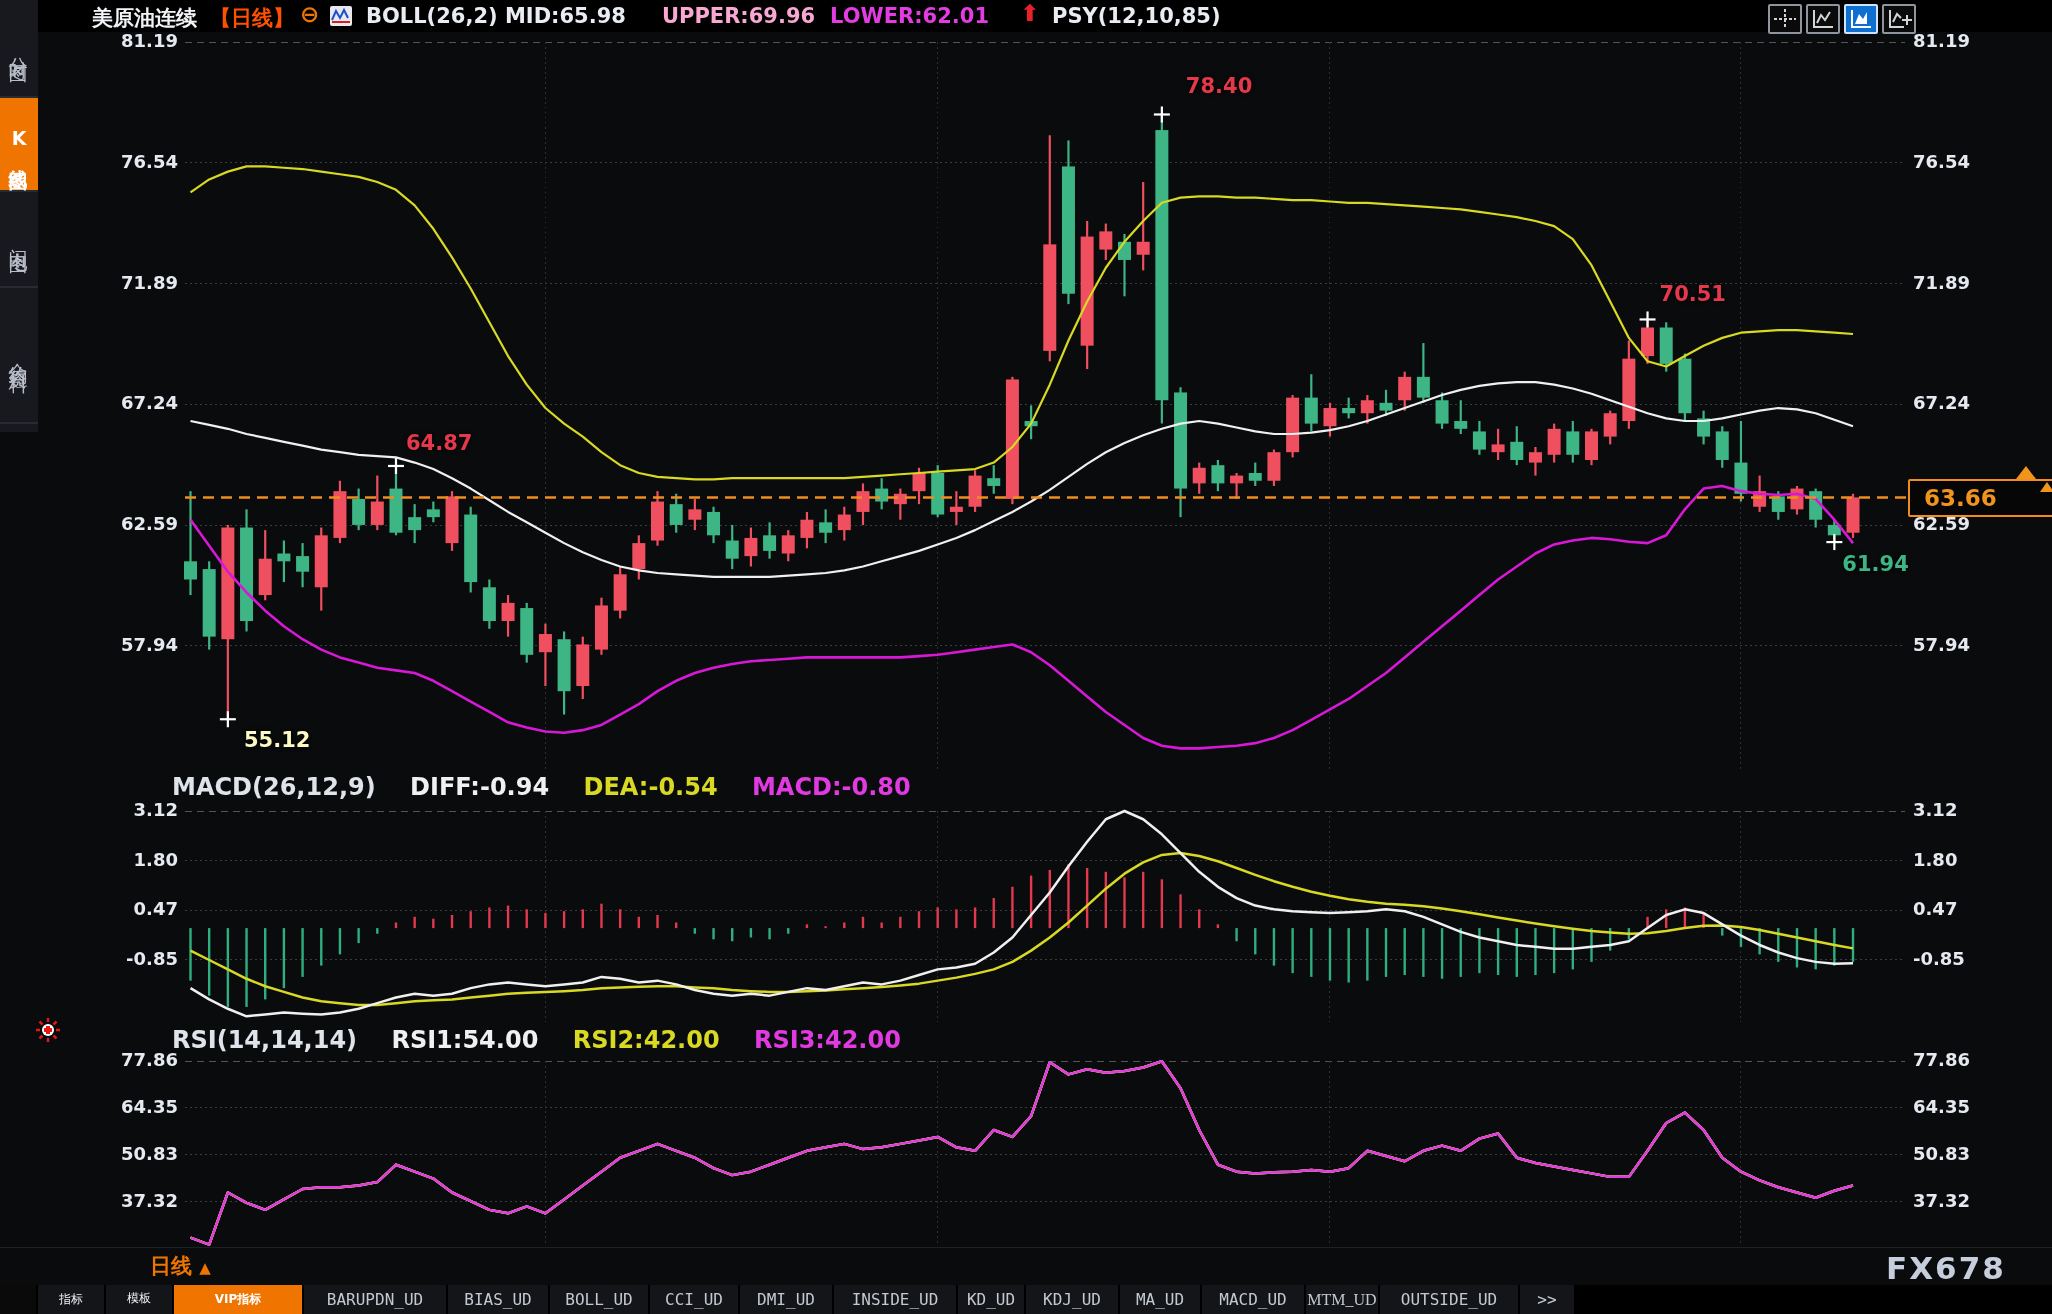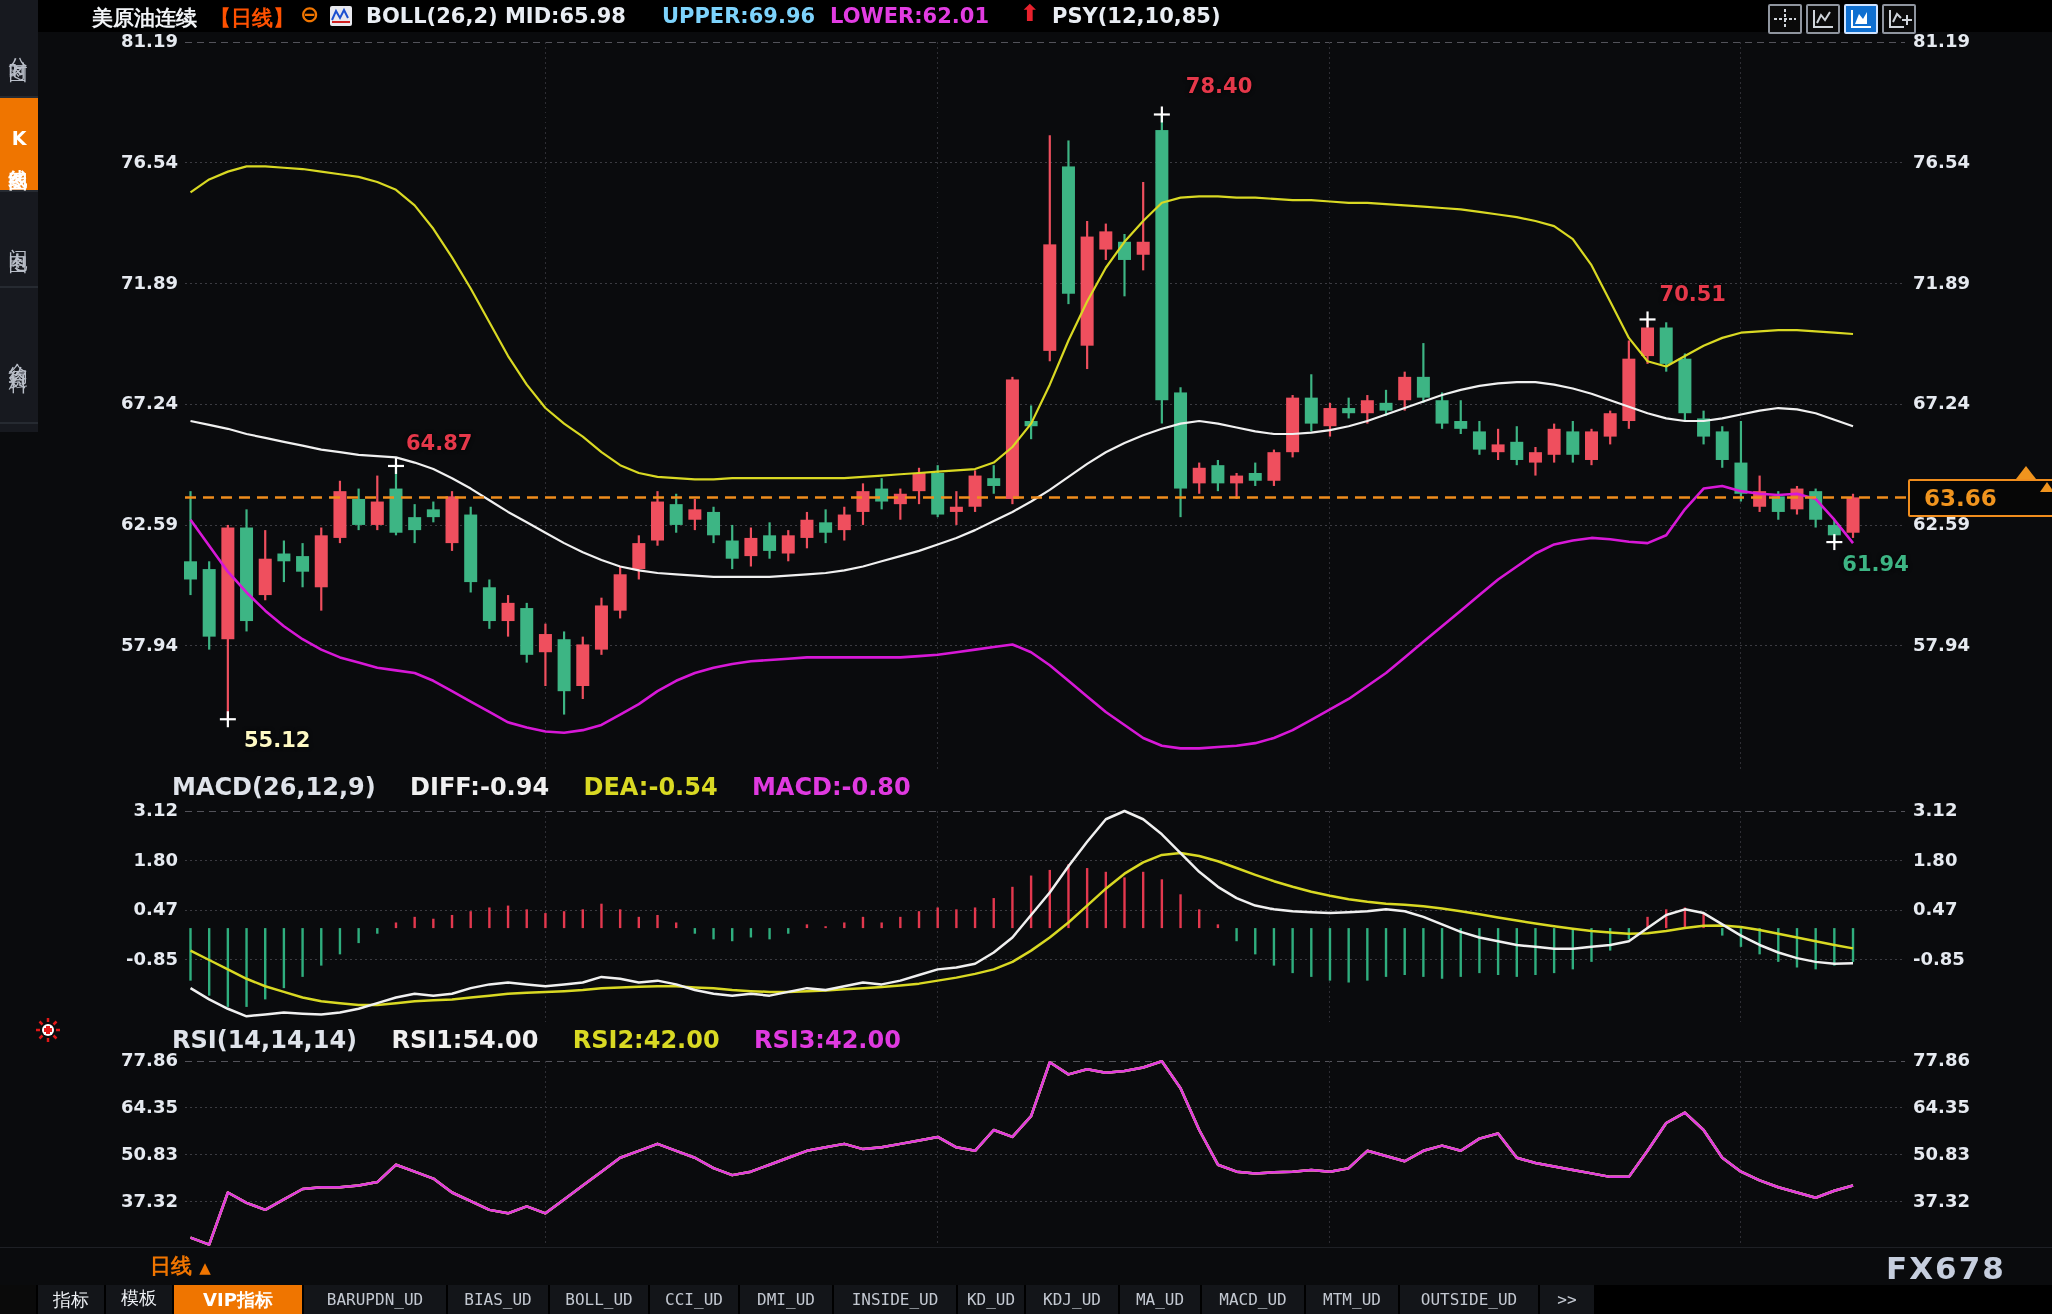--- a/index.html
+++ b/index.html
@@ -32,21 +32,21 @@
   
   #period-label{position:absolute;left:150px;top:1252px;color:#f07500;font-size:21px;font-weight:bold;z-index:5;}
   #period-arrow{color:#f07500;font-size:15px;}
   #watermark{position:absolute;left:1886px;top:1250px;color:#c6cede;font-size:31px;font-weight:600;
              letter-spacing:2px;z-index:5;}
   
   #tabbar{position:absolute;left:0;top:1285px;width:2052px;height:29px;background:#000;display:flex;
           gap:2px;z-index:7;}
   .btab{height:29px;line-height:29px;text-align:center;background:#131519;color:#c3c8d1;
         font-family:"DejaVu Sans Mono","Liberation Mono",monospace;font-size:16px;cursor:pointer;flex:0 0 auto;}
-  .btab.cn{font-family:"DejaVu Sans","Liberation Sans",sans-serif;font-size:18px;color:#eef1f5;}
+  .btab.cn{font-family:"DejaVu Sans","Liberation Sans",sans-serif;font-size:12px;color:#eef1f5;}
   .btab.active{background:#ef7500;color:#fff;font-weight:bold;}
   
   .tool-ic{position:absolute;top:4px;width:30px;height:26px;border:2px solid #8f959f;border-radius:2px;
            background:#0a0a0a;z-index:7;cursor:pointer;}
   .tool-ic.active{background:#0f6fd0;border-color:#cfe3ff;}
   #sep-line{position:absolute;left:0;top:1247px;width:2052px;height:1px;background:#1e2025;z-index:4;}
   #alert-icon{position:absolute;left:36px;top:1018px;z-index:6;}
   #boll-mini-icon{position:absolute;left:330px;top:6px;width:22px;height:20px;background:#e8e8ee;
                   border-radius:2px;z-index:6;}
 </style>
@@ -379,21 +379,21 @@
     <span class="tseg" style="left:300px;color:#f07500;font-size:23px;top:1px">⊖</span>
     <span id="boll-mini-icon">
       <svg width="22" height="20">
           <polyline points="2,14 6,5 10,12 14,4 18,12" fill="none" stroke="#1b4fd0" stroke-width="2"></polyline>
           <line x1="2" y1="16" x2="20" y2="16" stroke="#d02020" stroke-width="2"></line>
         </svg>
     </span>
     <span class="tseg" style="left:366px;color:#e9edf3">
       <span>BOLL(26,2)</span> <span>MID:65.98</span>
     </span>
-    <span class="tseg" style="left:662px;color:#7dd3fc">UPPER:69.96</span>
+    <span class="tseg" style="left:662px;color:#f9a8d4">UPPER:69.96</span>
     <span class="tseg" style="left:830px;color:#e23ce2">LOWER:62.01</span>
     <span class="tseg" style="left:1020px;color:#e8212d;font-size:23px;top:0">⬆</span>
     <span class="tseg" style="left:1052px;color:#e9edf3">PSY(12,10,85)</span>
     <span class="tool-ic" style="left:1768px">
       <svg width="30" height="26">
           <line x1="15" y1="3" x2="15" y2="23" stroke="#cfd4da" stroke-width="2" stroke-dasharray="3 2"></line>
           <line x1="4" y1="13" x2="26" y2="13" stroke="#cfd4da" stroke-width="2" stroke-dasharray="3 2"></line>
         </svg>
     </span>
     <span class="tool-ic" style="left:1806px">
@@ -477,21 +477,21 @@
       <div class="btab" style="width: 142px;">BARUPDN_UD</div>
       <div class="btab" style="width: 100px;">BIAS_UD</div>
       <div class="btab" style="width: 98px;">BOLL_UD</div>
       <div class="btab" style="width: 88px;">CCI_UD</div>
       <div class="btab" style="width: 92px;">DMI_UD</div>
       <div class="btab" style="width: 122px;">INSIDE_UD</div>
       <div class="btab" style="width: 66px;">KD_UD</div>
       <div class="btab" style="width: 92px;">KDJ_UD</div>
       <div class="btab" style="width: 80px;">MA_UD</div>
       <div class="btab" style="width: 102px;">MACD_UD</div>
-      <div class="btab" style="width: 92px;">MTM_UD</div>
+      <div class="btab" style="width: 72px; font-family: Liberation Serif, serif;">MTM_UD</div>
       <div class="btab" style="width: 138px;">OUTSIDE_UD</div>
       <div class="btab" style="width: 54px;">&gt;&gt;</div>
     </div>
 
 <div class="ylab" style="left: 100px; top: 30px; width: 78px; text-align: right;">81.19</div>
     <div class="ylab" style="left: 1913px; top: 30px;">81.19</div>
     <div class="ylab" style="left: 100px; top: 150.798px; width: 78px; text-align: right;">76.54</div>
     <div class="ylab" style="left: 1913px; top: 150.798px;">76.54</div>
     <div class="ylab" style="left: 100px; top: 271.595px; width: 78px; text-align: right;">71.89</div>
     <div class="ylab" style="left: 1913px; top: 271.595px;">71.89</div>

